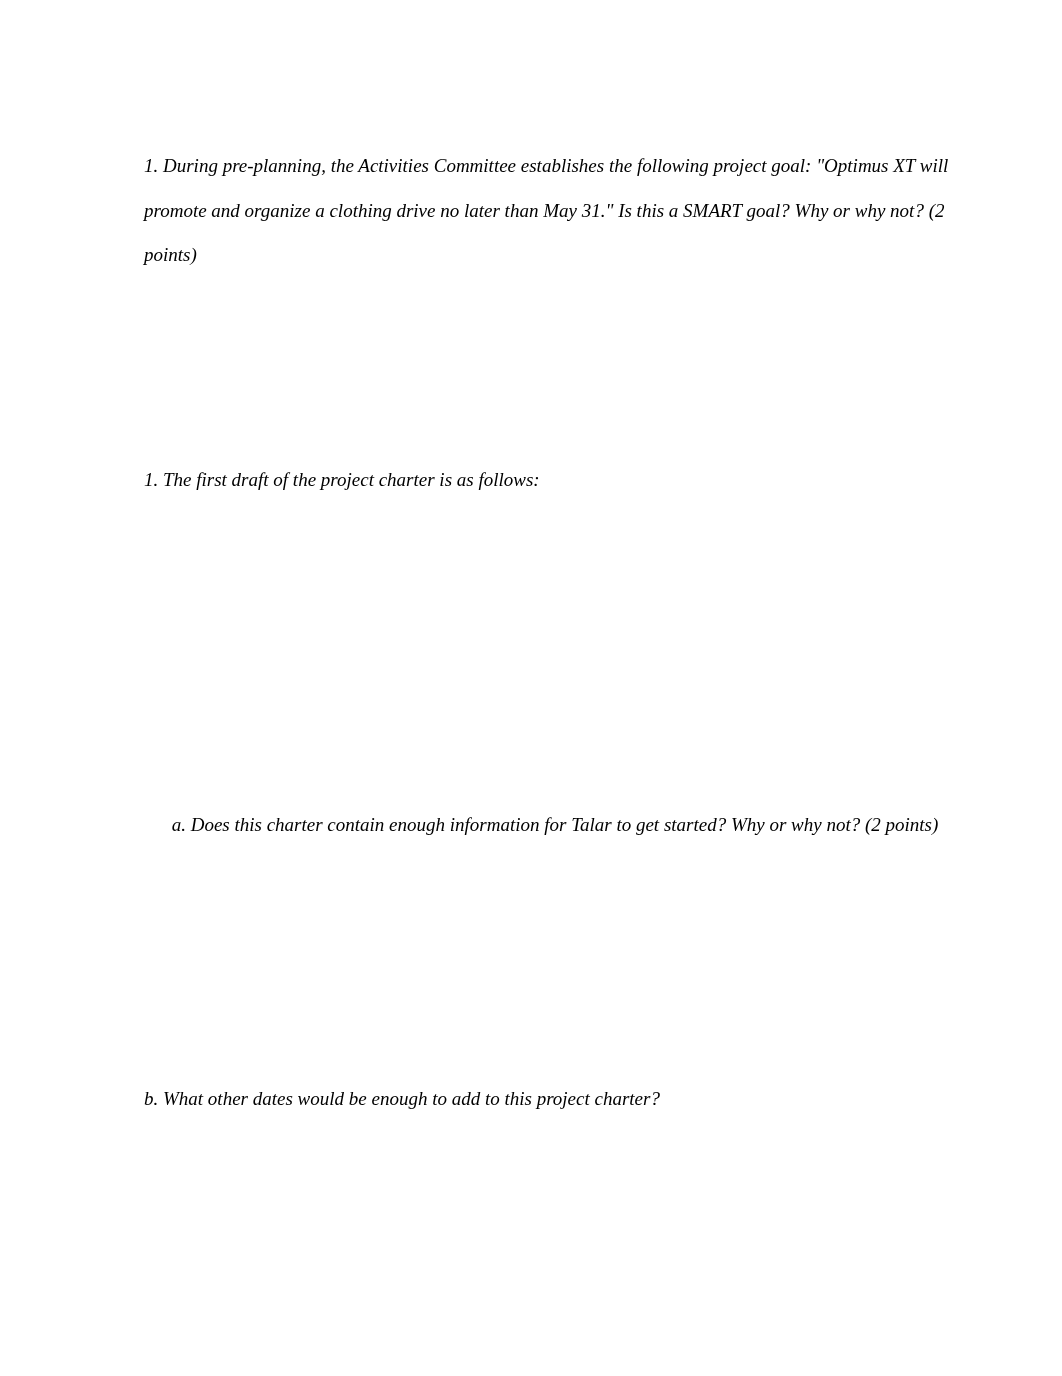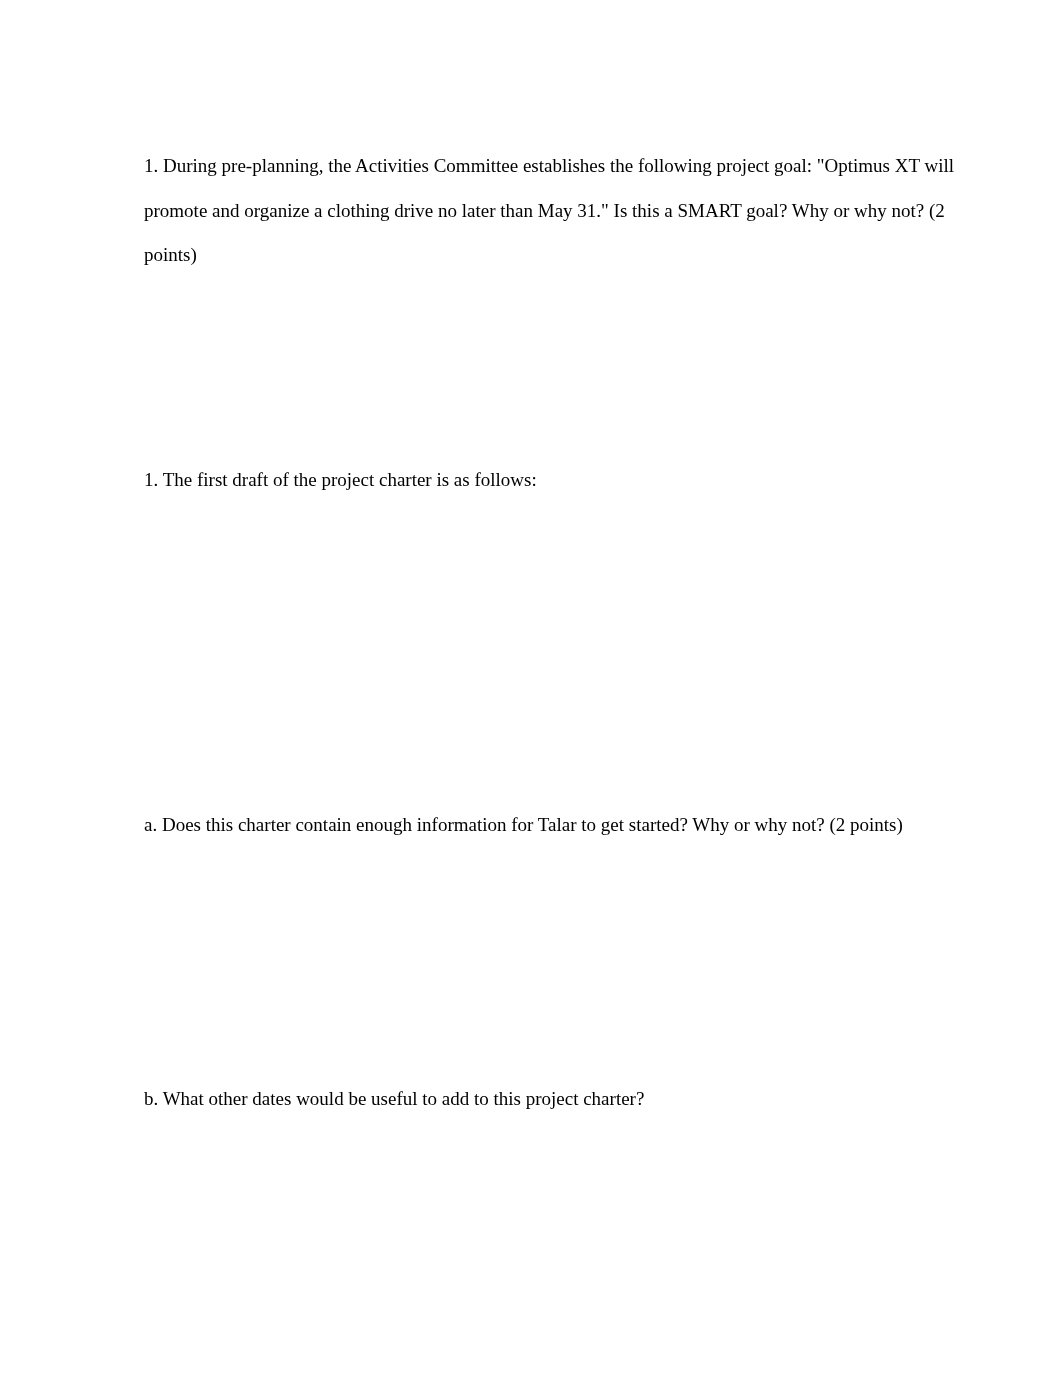--- a/index.html
+++ b/index.html
@@ -1,18 +1,19 @@
 <!DOCTYPE html>
 <html><head>
   <meta charset="utf-8">
   <style>
     * {
       margin: 12px;
       padding: 0;
       box-sizing: border-box;
+      font-style: italic;
     }
     body {
       width: 1062px;
       height: 1376px;
       background-color: #ffffff;
       font-family: "Times New Roman", Times, serif;
       font-size: 19px;
       color: #000000;
       padding: 108px 108px 0 108px;
     }
@@ -21,27 +22,28 @@
       margin-bottom: 0;
     }
     .q1 {
       margin-bottom: 180px;
     }
     .q2 {
       margin-bottom: 300px;
     }
     .q2a {
       margin-bottom: 230px;
+      text-align: center;
     }
     .q2b {
       margin-bottom: 0;
     }
   </style>
 </head>
 <body>
 
 <p class="paragraph q1">1. During pre-planning, the Activities Committee establishes the following project goal: "Optimus XT will promote and organize a clothing drive no later than May 31." Is this a SMART goal? Why or why not? (2 points)</p>
 
 <p class="paragraph q2">1. The first draft of the project charter is as follows:</p>
 
 <p class="paragraph q2a">a. Does this charter contain enough information for Talar to get started? Why or why not? (2 points)</p>
 
-<p class="paragraph q2b">b. What other dates would be useful to add to this project charter?</p>
+<p class="paragraph q2b">b. What other dates would be enough to add to this project charter?</p>
 
 </body></html>

